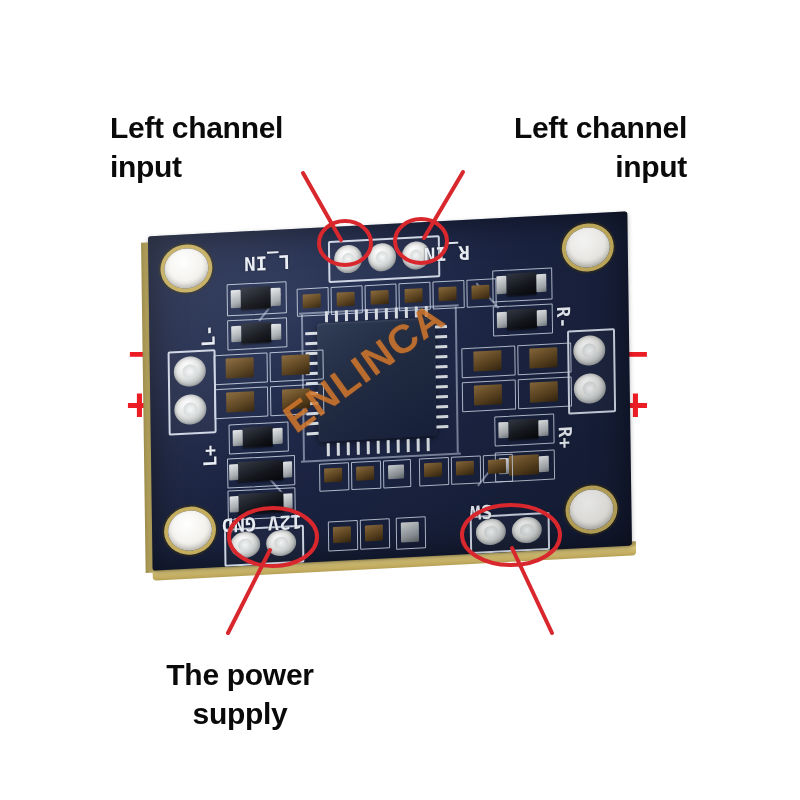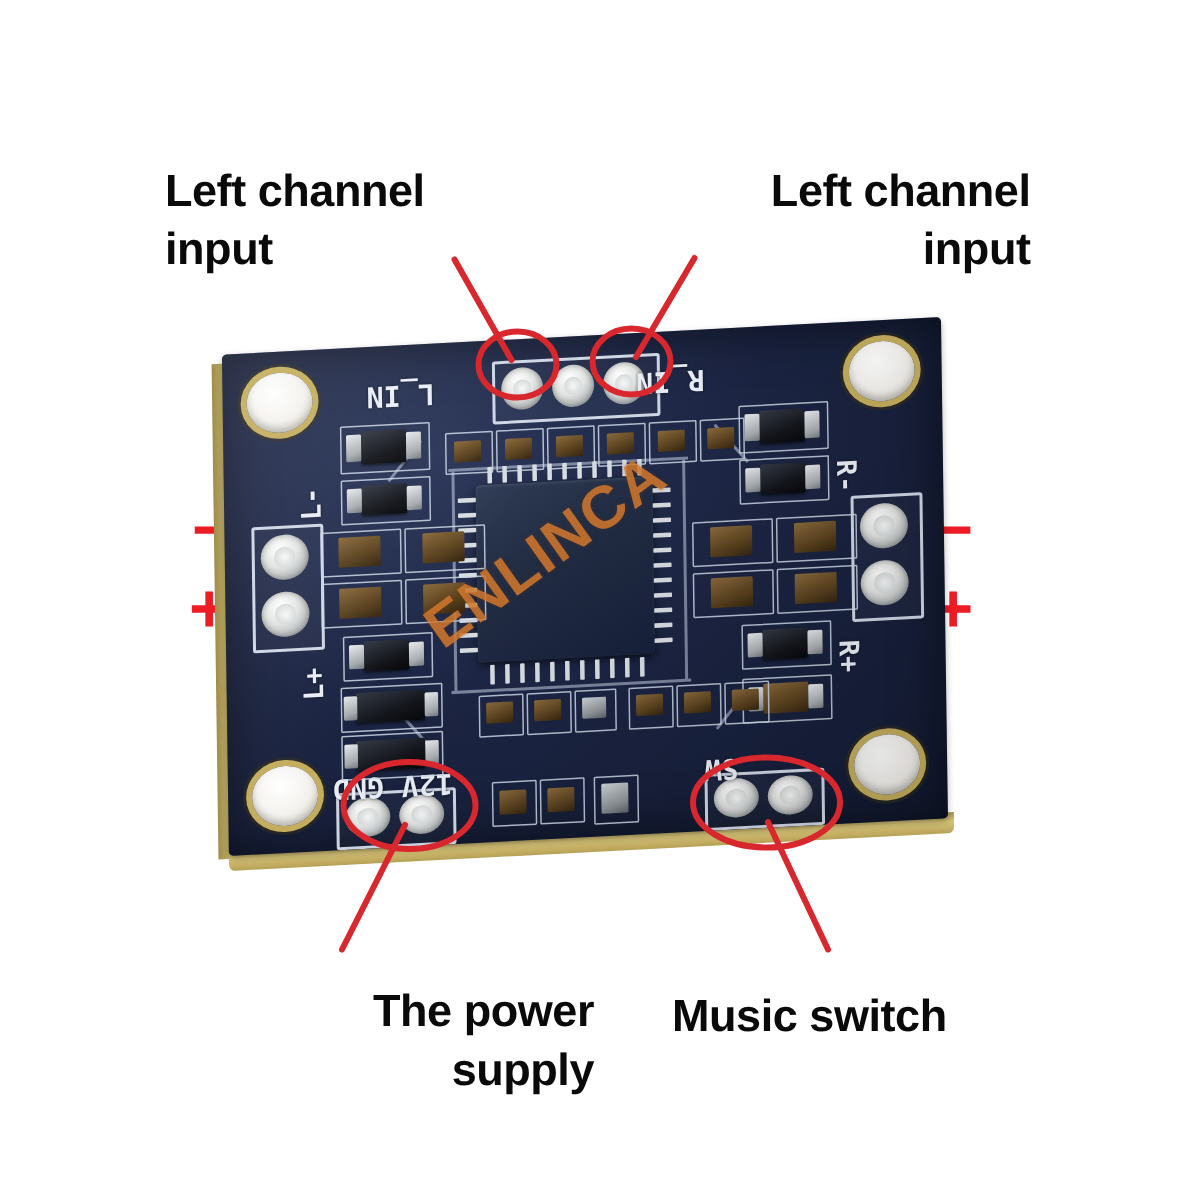--- a/index.html
+++ b/index.html
@@ -7,21 +7,21 @@
        font-family:"Liberation Sans","DejaVu Sans",sans-serif;}
 
   #stage{position:relative;width:800px;height:800px;background:#ffffff;}
 
   
   .callout{position:absolute;color:#0a0a0a;font-weight:bold;
            font-size:30px;line-height:1.30;letter-spacing:-0.3px;
            white-space:pre-line;}
   #lbl-left  {left:110px; top:108px;  text-align:left;  width:300px;}
   #lbl-right {left:395px; top:108px;  text-align:right; width:292px;}
-  #lbl-power {left:116px; top:655px;  text-align:right;  width:280px;}
+  #lbl-power {left:100px; top:655px;  text-align:center;  width:280px;}
   #lbl-music {left:448px; top:658px;  text-align:left;  width:300px;}
 
   
   .pm{position:absolute;color:#ec1c24;font-weight:bold;line-height:1;}
   .pm.minus{font-size:44px;}
   .pm.plus {font-size:46px;}
   #pm-lm{left:128px; top:332px;}
   #pm-lp{left:126px; top:382px;}
   #pm-rm{left:623px; top:332px;}
   #pm-rp{left:622px; top:382px;}
@@ -116,21 +116,20 @@
 <body>
 
 <div id="stage">
 
   <div class="callout" id="lbl-left">Left channel
 input</div>
   <div class="callout" id="lbl-right">Left channel
 input</div>
   <div class="callout" id="lbl-power">The power
 supply</div>
-  <div class="callout" id="lbl-music">Music switch</div>
 
   <div class="pm minus" id="pm-lm">−</div>
   <div class="pm plus" id="pm-lp">+</div>
   <div class="pm minus" id="pm-rm">−</div>
   <div class="pm plus" id="pm-rp">+</div>
 
   <div id="board-wrap">
     <div id="board">
       <div class="edge" id="edge-left"></div>
       <div class="edge" id="edge-bottom"></div>

